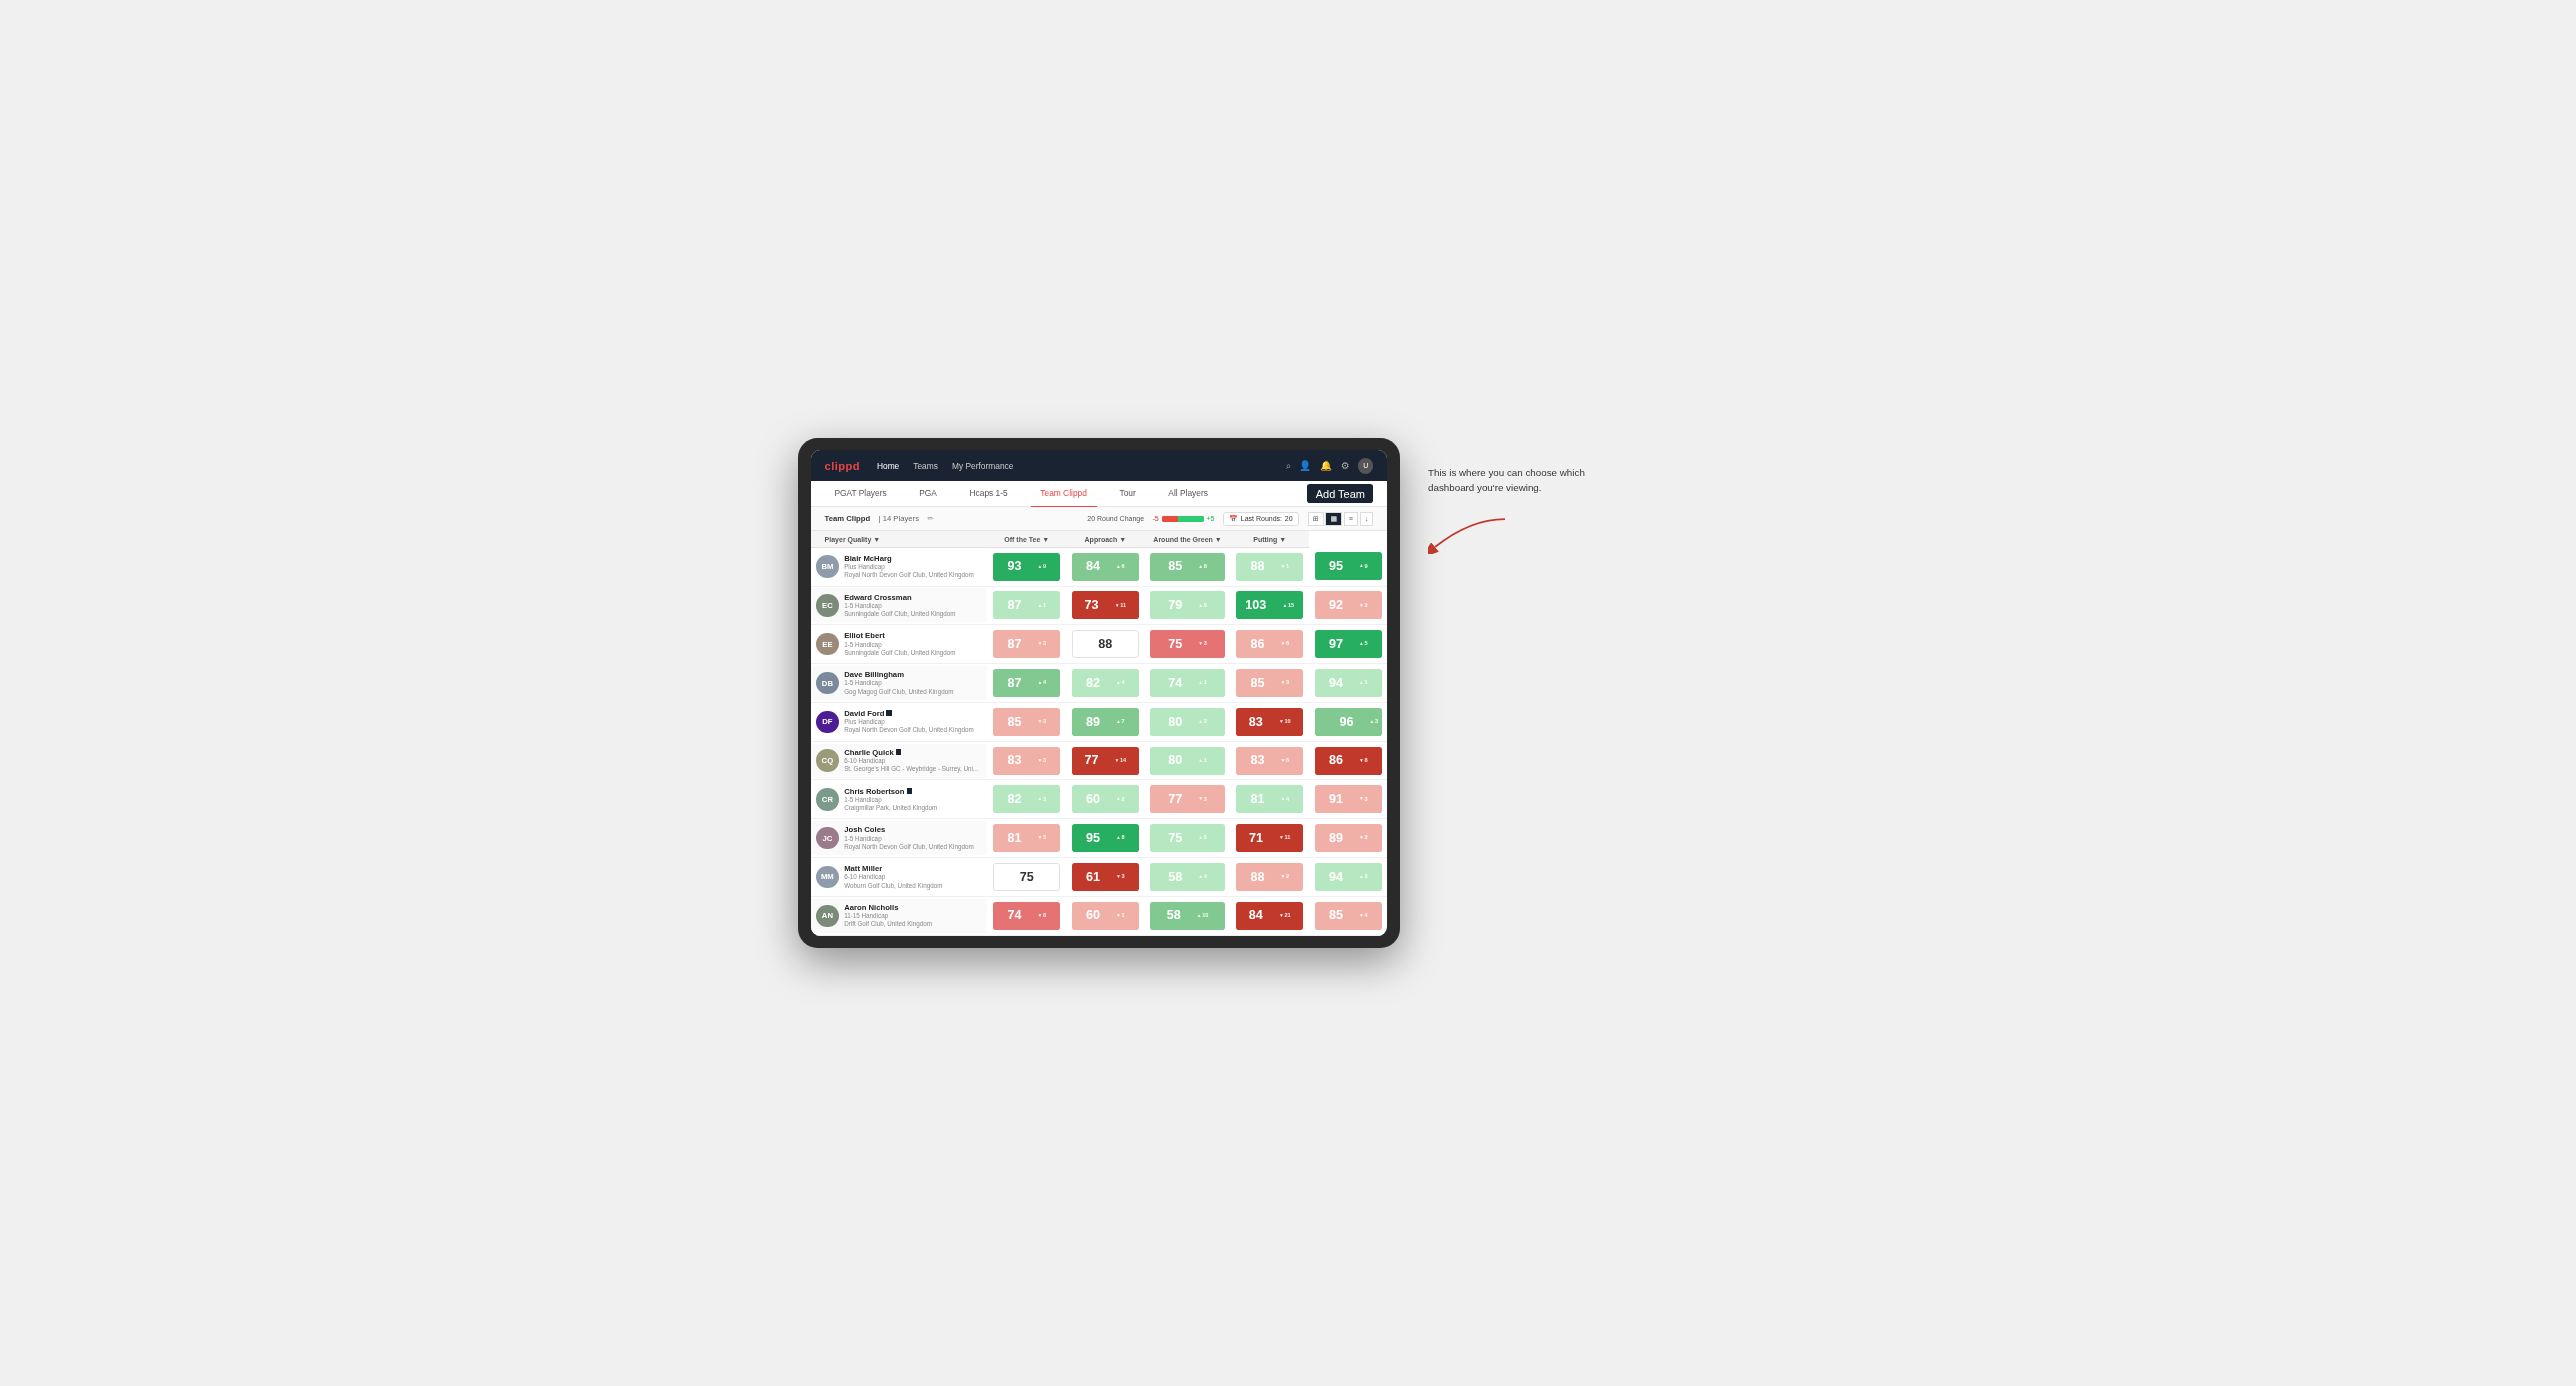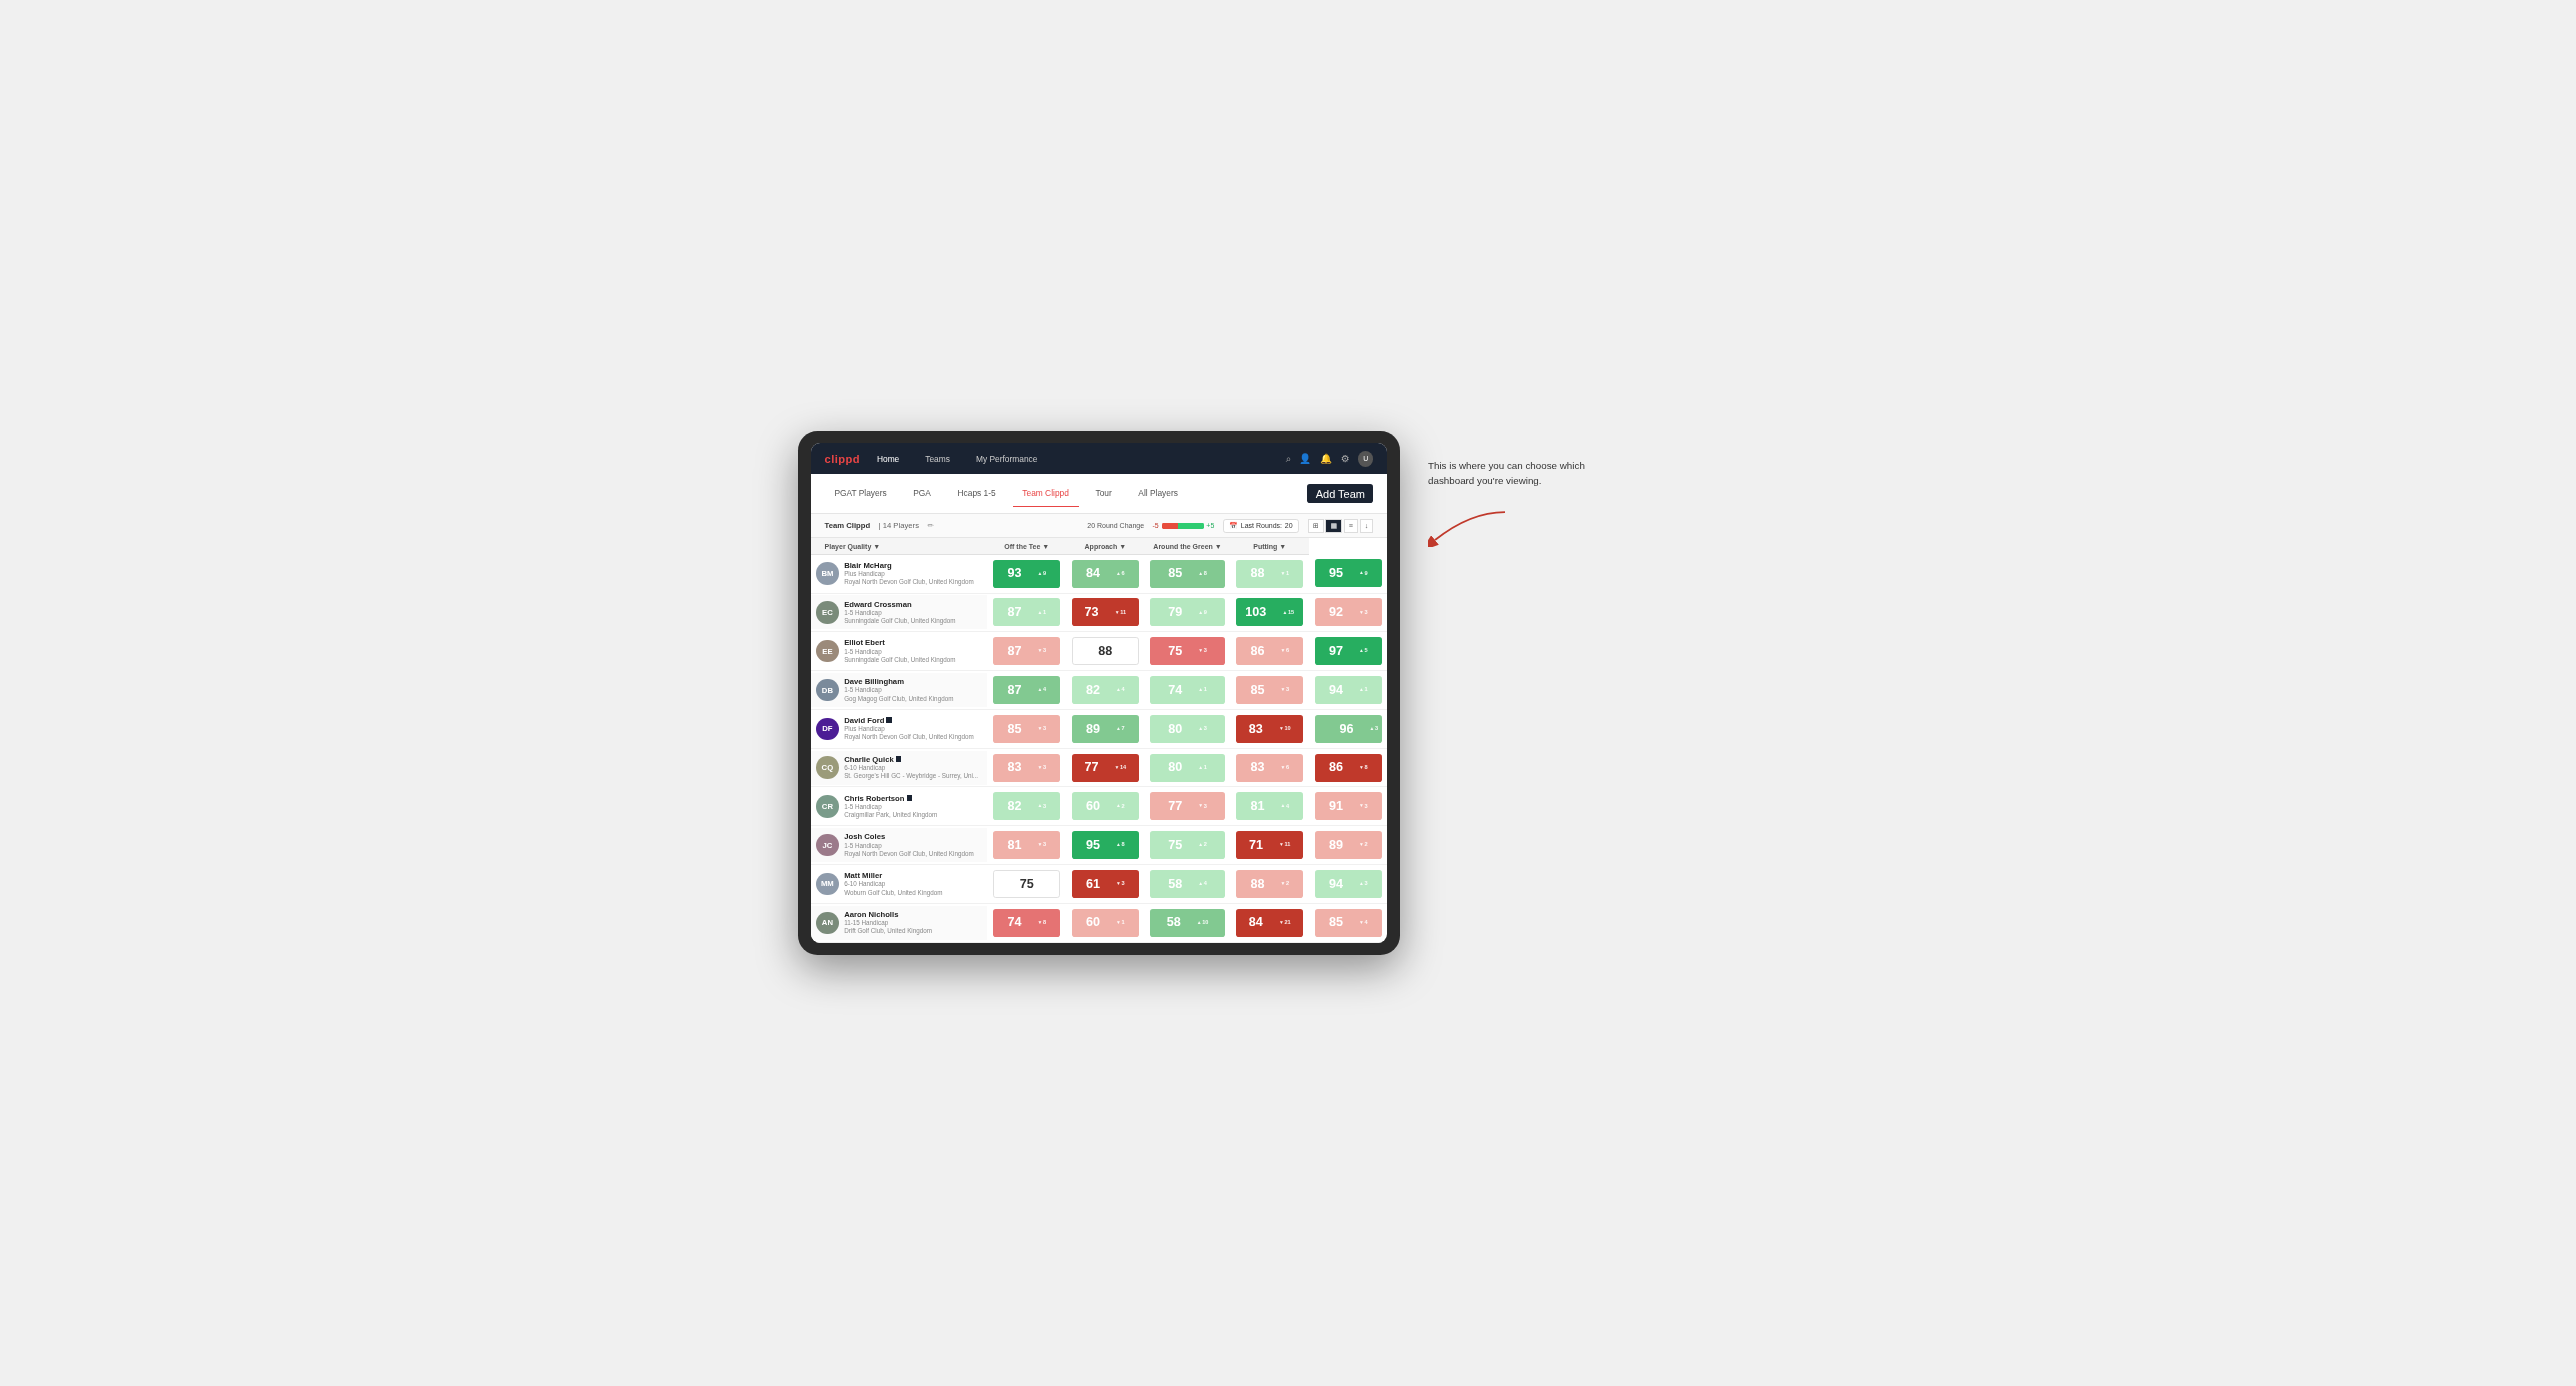--- a/index.html
+++ b/index.html
@@ -49,21 +49,21 @@
 
     .nav-logo {
       color: #e84545;
       font-weight: 800;
       font-size: 11.2px;
       letter-spacing: 0.4px;
     }
 
     .nav-links {
       display: flex;
-      gap: 26px;
+      gap: 14px;
       flex: 1;
     }
 
     .nav-link {
       color: #ccc;
       font-size: 8.4px;
       cursor: pointer;
       padding: 2.8px 0;
     }
 
@@ -83,22 +83,22 @@
       cursor: pointer;
     }
 
     
     .subnav {
       background: #fff;
       border-bottom: 0.7px solid #e5e5e5;
       display: flex;
       align-items: center;
       padding: 0 14px;
-      height: 40px;
-      gap: 7px;
+      height: 26px;
+      gap: 13px;
     }
 
     .subnav-link {
       font-size: 8.4px;
       color: #555;
       padding: 0 9.8px;
       height: 26.6px;
       display: flex;
       align-items: center;
       cursor: pointer;

